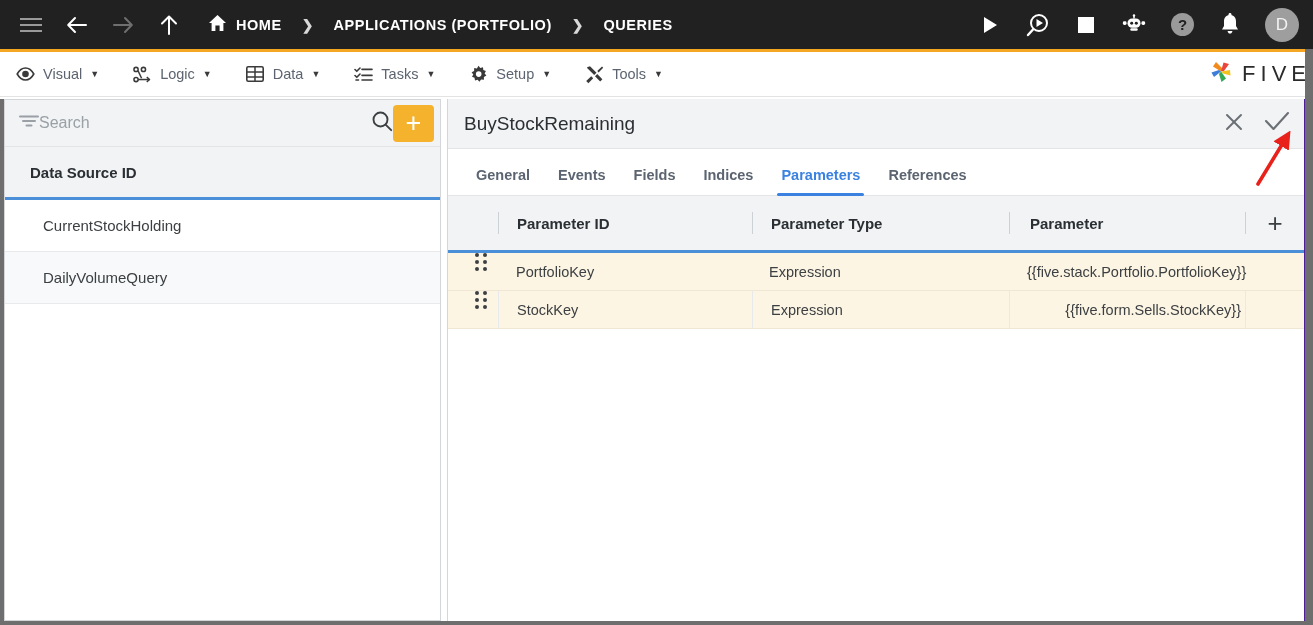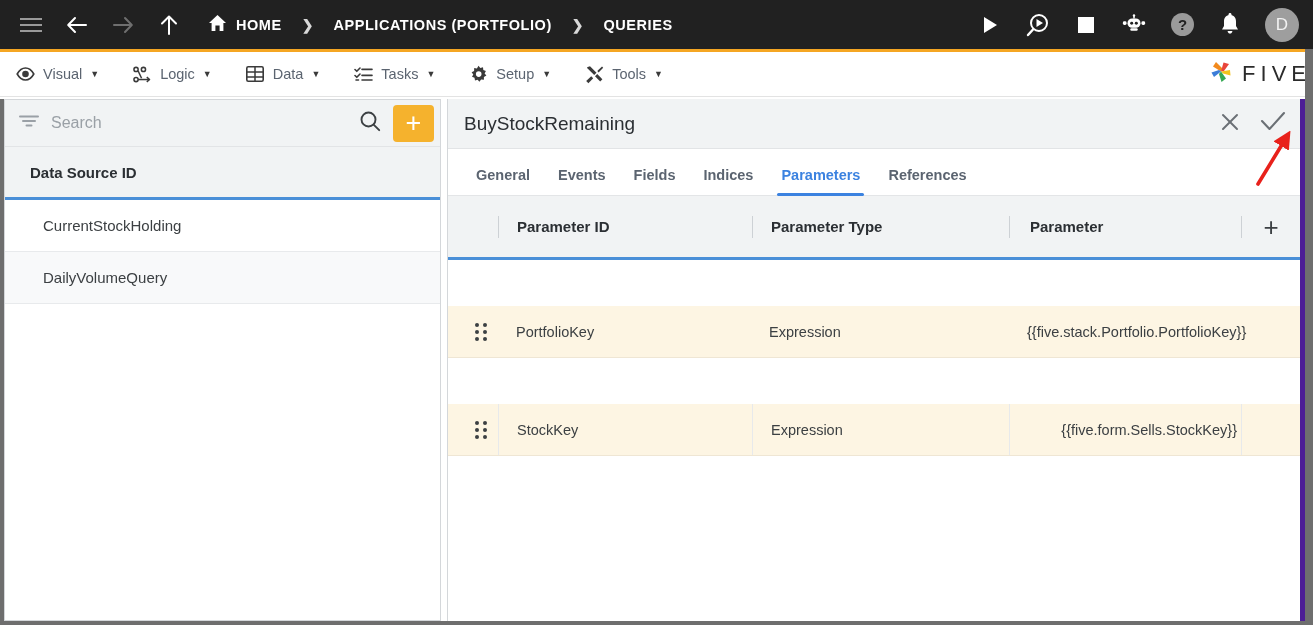--- a/index.html
+++ b/index.html
@@ -49,21 +49,21 @@
   .brand { margin-left:auto; margin-right:2px; display:flex; align-items:center; gap:7px; }
   .brand-word { font-size:22px; letter-spacing:5px; color:#2b2b2b; font-weight:400; }
 
   
   .left {
     position:absolute; left:4px; top:99px; width:437px; height:522px;
     background:#fff; border:1px solid #d4d7da; display:flex; flex-direction:column;
   }
   .searchbar {
     height:47px; background:#f1f3f4; display:flex; align-items:center;
-    padding:0 6px 0 14px; gap:12px; border-bottom:1px solid #e2e4e6;
+    padding:0 6px 0 14px; gap:0; border-bottom:1px solid #e2e4e6;
   }
   .search-input {
     flex:1; border:none; outline:none; background:transparent;
     font-size:16px; color:#3c4043; font-family:"Liberation Sans", sans-serif;
   }
   .search-input::placeholder { color:#9aa0a6; }
   .add-btn {
     width:41px; height:37px; background:#F5B22D; border-radius:4px;
     display:flex; align-items:center; justify-content:center; cursor:pointer;
     color:#ffffff; font-size:27px; line-height:1; font-weight:300;
@@ -81,21 +81,21 @@
   .left-filler { flex:1; background:#fff; }
   .left-foot {
     height:45px; background:#eef1f2; border-top:1px solid #dfe2e4;
     display:flex; align-items:center; justify-content:flex-end; padding-right:18px;
   }
   .left-foot span { font-size:14px; font-weight:700; color:#2b2f33; }
 
   
   .right {
     position:absolute; left:447px; top:99px; width:858px; height:522px;
-    background:#ffffff; border-left:1px solid #d4d7da; border-right:5px solid #4c1d95;
+    background:#ffffff; border-left:1px solid #d4d7da; border-right:1px solid #4c1d95;
     display:flex; flex-direction:column;
   }
   .panel-head {
     height:50px; background:#f1f3f4; display:flex; align-items:center;
     padding:0 14px 0 16px; border-bottom:1px solid #e2e4e6;
   }
   .panel-title { font-size:19px; color:#2b2f33; }
   .panel-actions { margin-left:auto; display:flex; align-items:center; gap:20px; }
   .tabs { height:47px; display:flex; align-items:flex-end; padding-left:14px; border-bottom:1px solid #e3e5e7; }
   .tab {
@@ -103,35 +103,35 @@
     color:#5b6470; cursor:pointer;
   }
   .tab.active { color:#3b82e0; }
   .tab.active::after {
     content:""; position:absolute; left:10px; right:10px; bottom:-1px; height:3px;
     background:#3b82e0; border-radius:2px;
   }
 
   .ptable { display:flex; flex-direction:column; flex:1; }
   .pt-head {
-    height:64px; background:#f1f3f4; display:flex; align-items:center;
+    height:57px; background:#f1f3f4; display:flex; align-items:center;
     border-bottom:3px solid #4a8fd8;
   }
   .pt-cell { font-size:15px; font-weight:700; color:#2b2f33; display:flex; align-items:center; height:100%; }
   .pt-sep { width:1px; height:22px; background:#cdd1d5; flex:none; }
   .c-drag { width:50px; flex:none; }
   .c-id    { width:253px; flex:none; padding-left:18px; }
   .c-type  { width:256px; flex:none; padding-left:18px; }
   .c-param { flex:1; padding-left:20px; }
   .c-plus  { width:58px; flex:none; display:flex; align-items:center; justify-content:center; }
   .plus-ico { font-size:26px; color:#3c4043; font-weight:300; line-height:1; cursor:pointer; }
 
   .pt-row {
-    height:52px; display:flex; align-items:center; background:#fdf5e3;
-    border-bottom:1px solid #efe6d4; cursor:pointer;margin-top:46px;
+    height:38px; display:flex; align-items:flex-start; background:#fdf5e3;
+    border-bottom:1px solid #efe6d4; cursor:pointer;
   }
   .pt-row .cellv { font-size:14.5px; color:#3c4043; display:flex; align-items:center; height:100%; }
   .pt-row .c-param { justify-content:flex-end; padding-right:4px; }
   .drag-dots { display:grid; grid-template-columns:repeat(2,4px); gap:3px 4px; cursor:grab; margin-left:27px; }
   .drag-dots i { width:4px; height:4px; background:#3c4043; border-radius:50%; display:block; }
   .pt-body-filler { flex:1; background:#ffffff; }
   .pt-rowline { width:1px; background:#e7e9eb; align-self:stretch; }
 
   
   .gutter-right { position:absolute; right:0; top:49px; width:8px; height:576px; background:#6e6e6e; }

